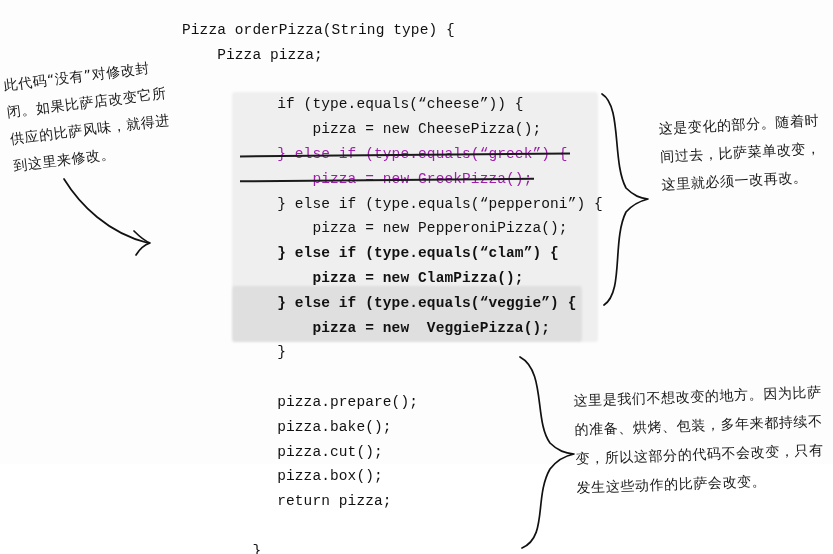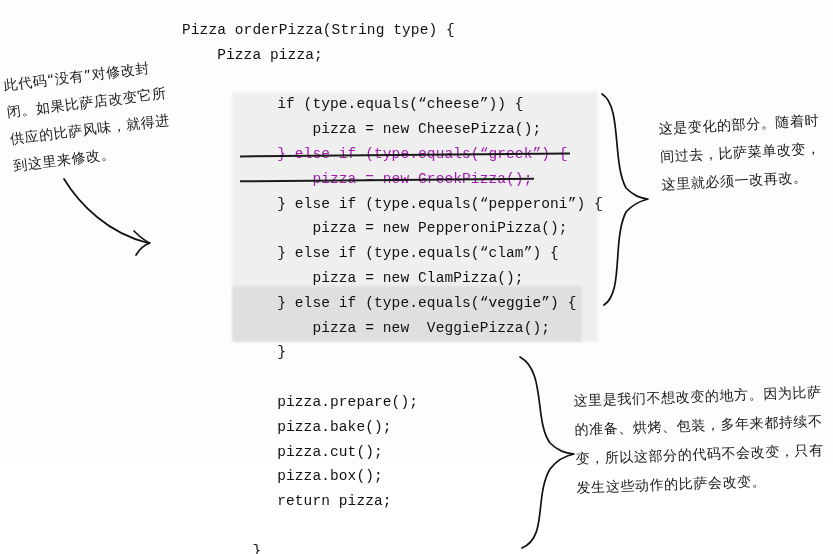--- a/index.html
+++ b/index.html
@@ -32,21 +32,21 @@
     color: #111;
     white-space: pre;
     letter-spacing: 0.1px;
   }
   .code .line {
     position: relative;
     height: 24.8px;
     white-space: pre;
   }
   .code .line.bold {
-    font-weight: normal;
+    font-weight: bold;
   }
   .code .line.struck .txt {
     position: relative;
     color: #a21caf;
   }
   .code .line.struck .txt::after {
     content: "";
     position: absolute;
     left: -2px;
     right: -2px;

